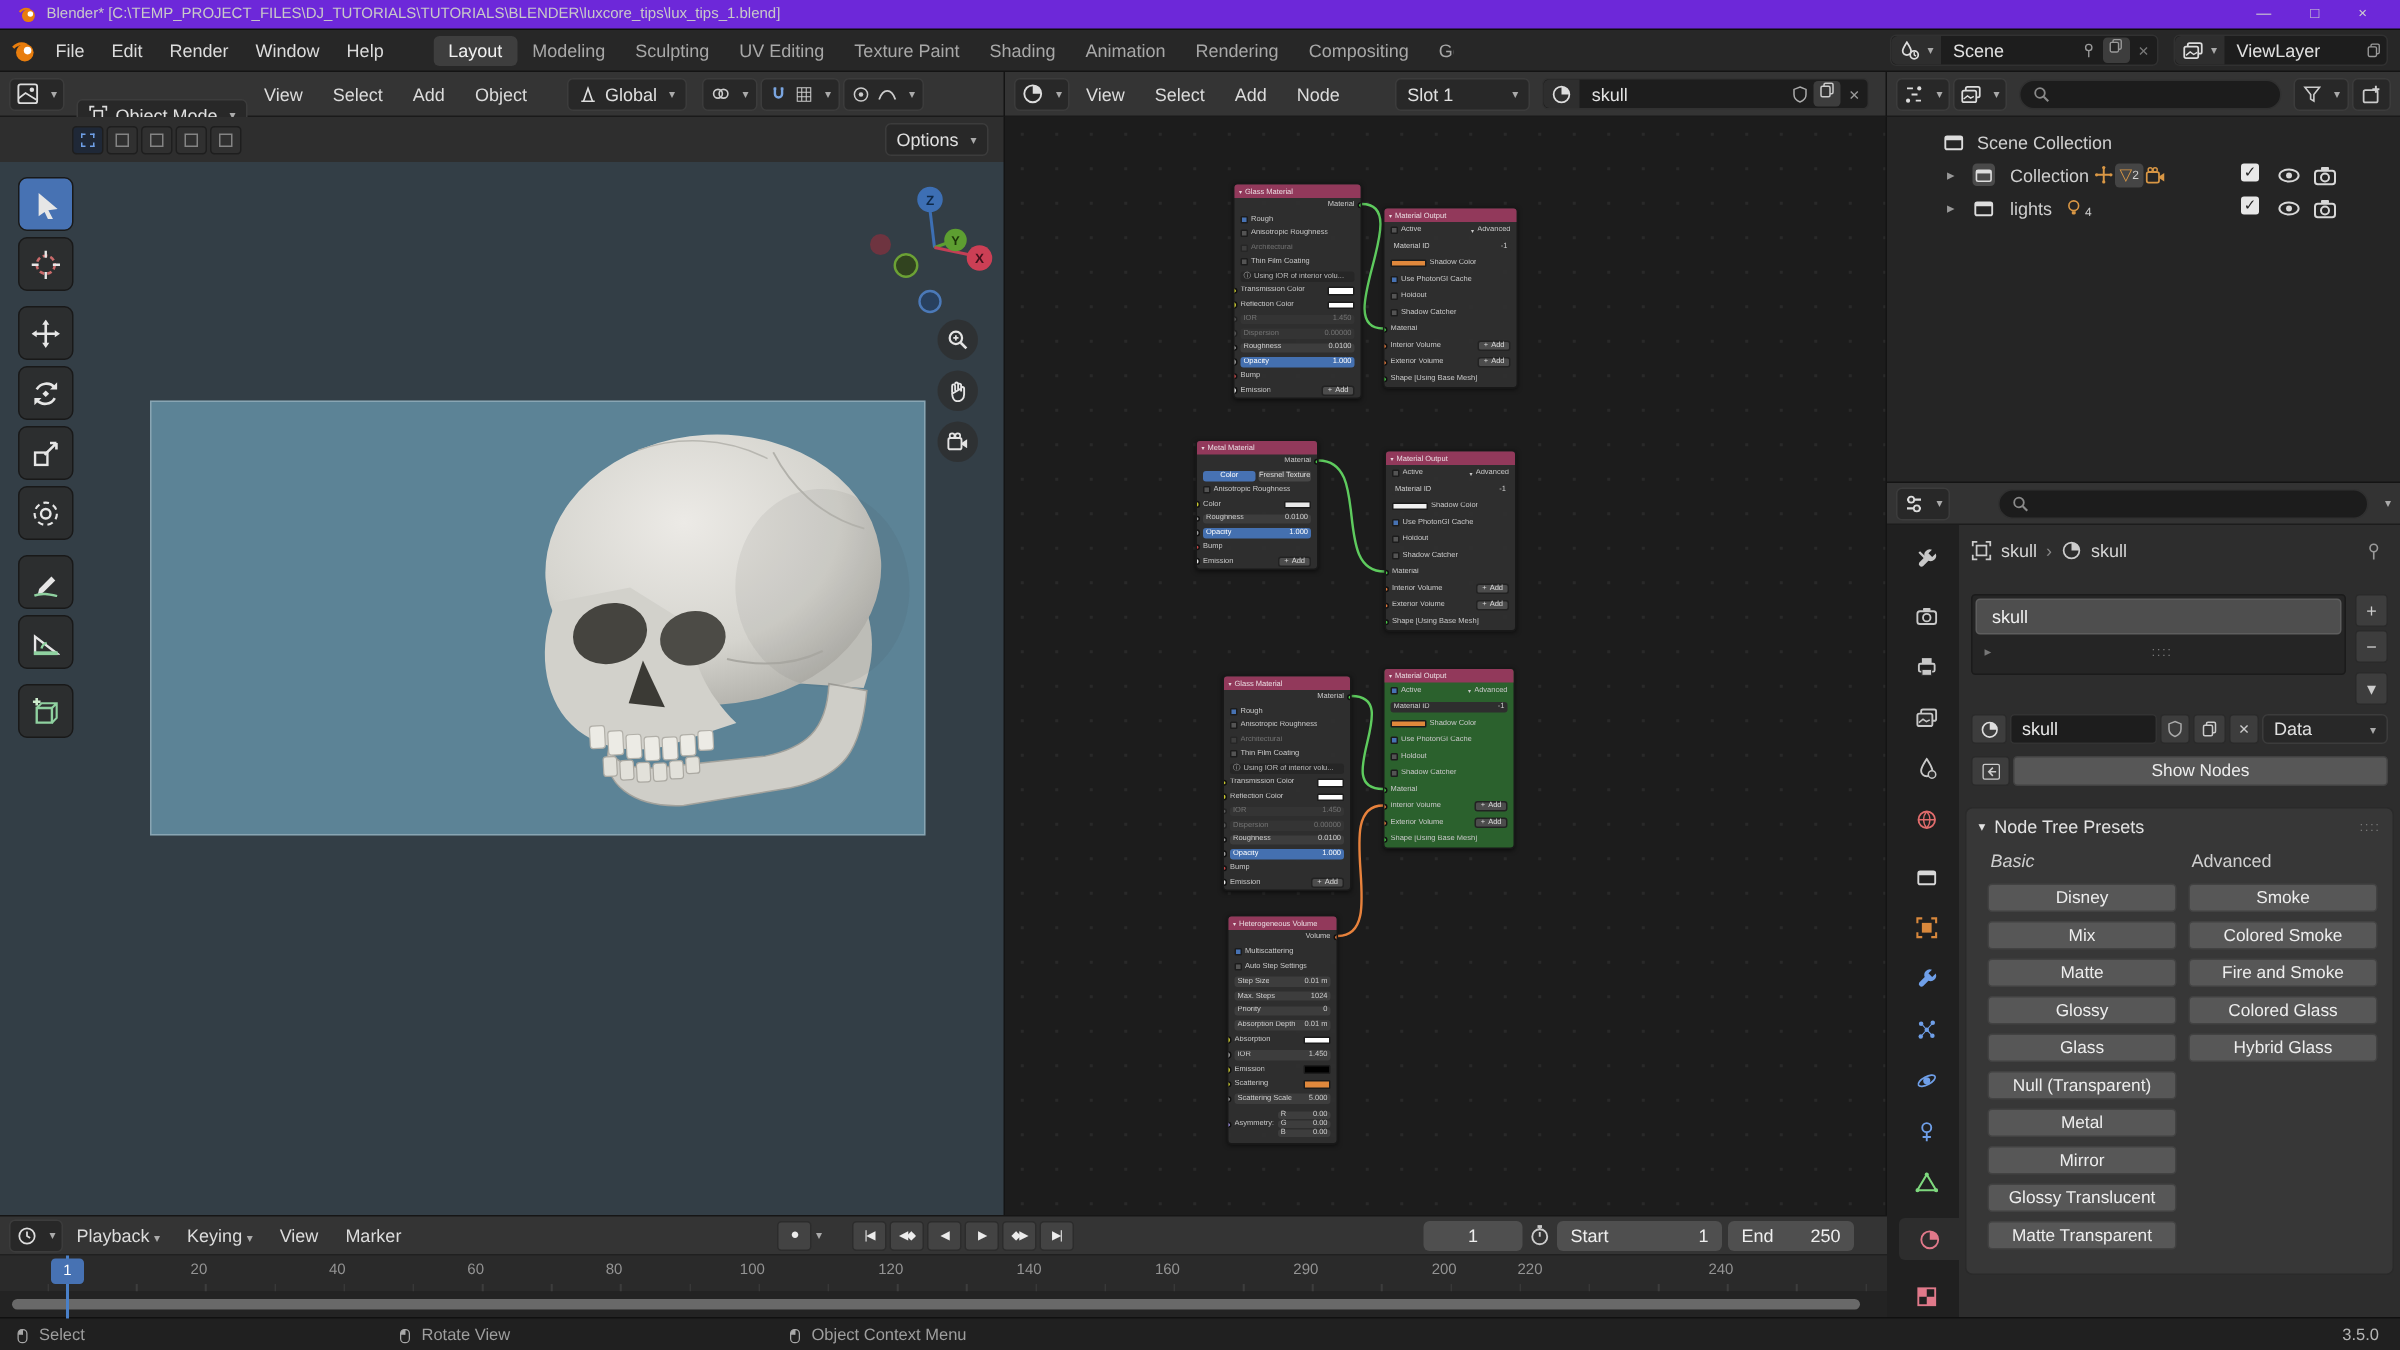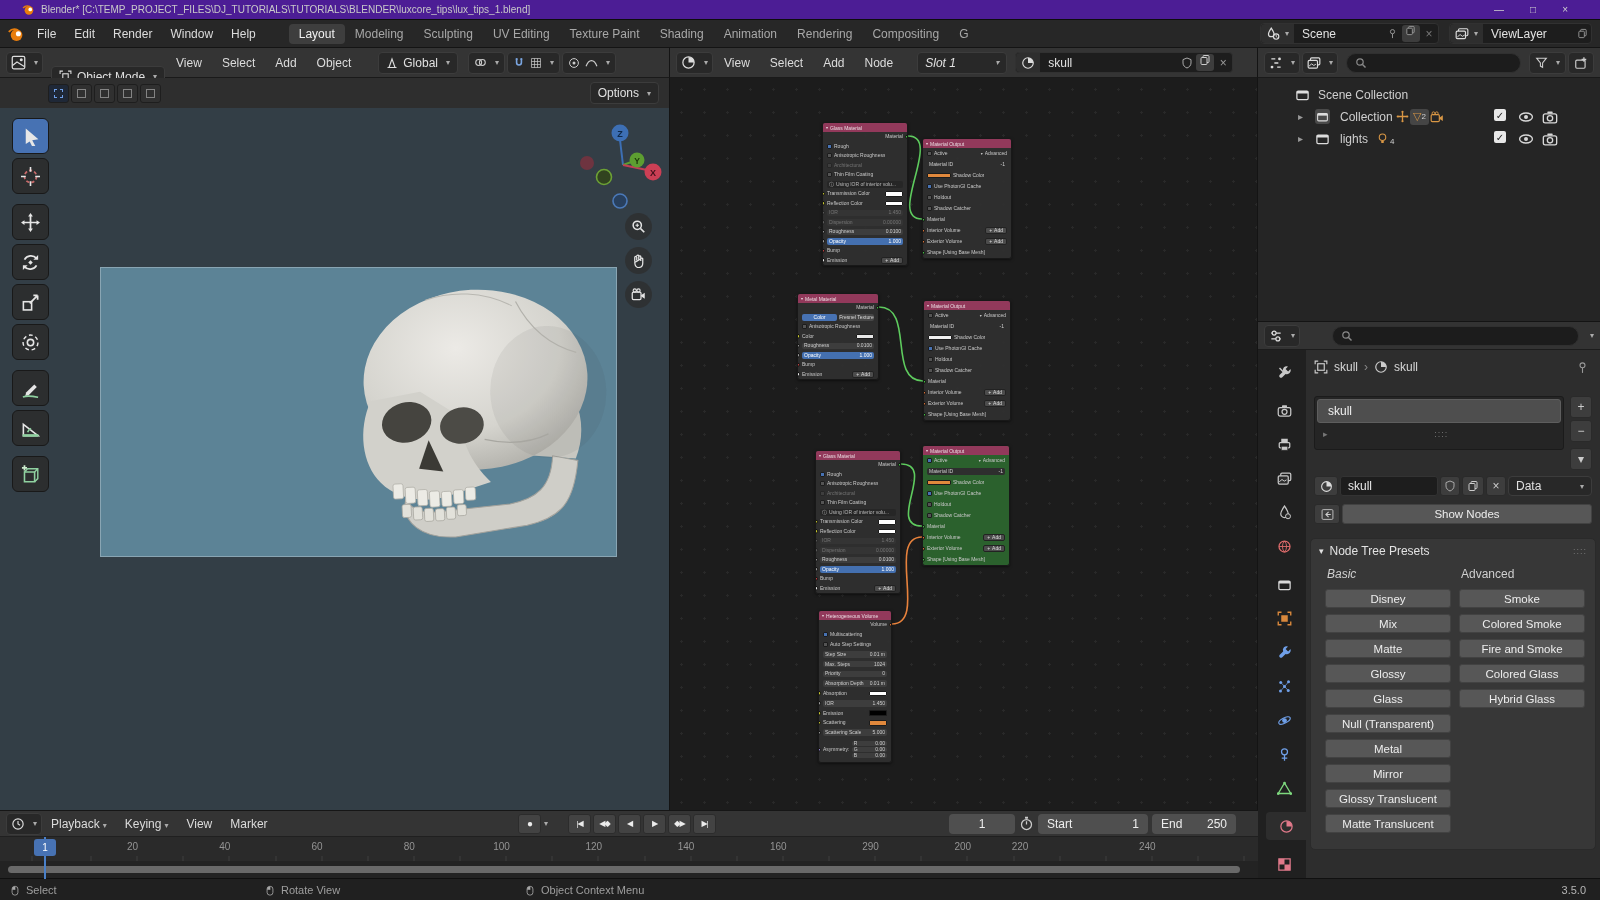--- a/index.html
+++ b/index.html
@@ -3,21 +3,21 @@
 <meta charset="utf-8">
 <style>
 *{margin:0;padding:0;box-sizing:border-box;font-family:"Liberation Sans",sans-serif}
 html,body{background:#111}
 #app{position:relative;width:1600px;height:900px;background:#1f1f1f;overflow:hidden;font-size:12px;color:#d6d6d6;user-select:none}
 .abs{position:absolute}
 .icon{display:inline-flex;align-items:center;justify-content:center;flex:none}
 .icon svg{display:block;width:100%;height:100%}
 .chev{font-size:8px;color:#aaa;margin-left:3px;flex:none}
 
-#titlebar{left:0;top:0;width:1600px;height:20px;background:#4c1d95;display:flex;align-items:center;padding:0 22px;gap:6px;border-bottom:1px solid #0d0d0d}
+#titlebar{left:0;top:0;width:1600px;height:20px;background:#6d28d9;display:flex;align-items:center;padding:0 12px;gap:6px;border-bottom:1px solid #0d0d0d}
 #titlebar .t{font-size:10px;color:#c9c9c9;white-space:nowrap}
 #winctl{margin-left:auto;display:flex;gap:26px;color:#d0d0d0;font-size:10px;padding-right:10px}
 
 #topbar{left:0;top:20px;width:1600px;height:28px;background:#272727;display:flex;align-items:center;padding:0 8px;border-bottom:1px solid #141414}
 .menu-item{padding:2px 9px;border-radius:3px;color:#dcdcdc;white-space:nowrap}
 #workspaces{display:flex;margin-left:24px;overflow:hidden;flex:none;max-width:680px}
 .tab{padding:3px 10px;border-radius:4px;color:#a8a8a8;white-space:nowrap}
 .tab.active{background:#3e3e3e;color:#f2f2f2}
 .idwidget{display:flex;align-items:center;background:#1d1d1d;border-radius:4px;height:21px;margin-left:10px;border:1px solid #313131}
 .idwidget .seg{display:flex;align-items:center;padding:0 5px;height:100%;background:#2e2e2e;border-radius:4px 0 0 4px;gap:2px}
@@ -452,21 +452,21 @@
             <circle cx="6" cy="6" r="4.5" fill="none" stroke="currentColor"></circle>
             <path d="M6 1.5A4.5 4.5 0 0 1 10.5 6H6Z" fill="currentColor"></path>
           </svg>
         </span>
         <span class="chev">▾</span>
       </span>
       <span class="menu-item">View</span>
       <span class="menu-item">Select</span>
       <span class="menu-item">Add</span>
       <span class="menu-item">Node</span>
-      <span class="widget" style="margin-left: 13px; width: 90px; font-style: italic;">
+      <span class="widget" style="margin-left: 26px; width: 90px;">
         <span>Slot 1</span>
         <span class="chev" style="margin-left: auto;">▾</span>
       </span>
       <span class="idwidget" style="margin-left: 6px; flex: 1 1 0%; max-width: 218px;">
         <span class="seg">
           <span class="icon" style="width: 14px; height: 14px; color: rgb(221, 221, 221);">
             <svg viewBox="0 0 12 12">
               <circle cx="6" cy="6" r="4.5" fill="none" stroke="currentColor"></circle>
               <path d="M6 1.5A4.5 4.5 0 0 1 10.5 6H6Z" fill="currentColor"></path>
             </svg>
@@ -1351,21 +1351,21 @@
         <div style="position: absolute; left: 150px; top: 28px; color: rgb(207, 207, 207);">Advanced</div>
         <div class="pbtn" style="left: 14px; top: 50px; width: 126px;">Disney</div>
         <div class="pbtn" style="left: 14px; top: 75px; width: 126px;">Mix</div>
         <div class="pbtn" style="left: 14px; top: 100px; width: 126px;">Matte</div>
         <div class="pbtn" style="left: 14px; top: 125px; width: 126px;">Glossy</div>
         <div class="pbtn" style="left: 14px; top: 150px; width: 126px;">Glass</div>
         <div class="pbtn" style="left: 14px; top: 175px; width: 126px;">Null (Transparent)</div>
         <div class="pbtn" style="left: 14px; top: 200px; width: 126px;">Metal</div>
         <div class="pbtn" style="left: 14px; top: 225px; width: 126px;">Mirror</div>
         <div class="pbtn" style="left: 14px; top: 250px; width: 126px;">Glossy Translucent</div>
-        <div class="pbtn" style="left: 14px; top: 275px; width: 126px;">Matte Translucent</div>
+        <div class="pbtn" style="left: 14px; top: 275px; width: 126px;">Matte Transparent</div>
         <div class="pbtn" style="left: 148px; top: 50px; width: 126px;">Smoke</div>
         <div class="pbtn" style="left: 148px; top: 75px; width: 126px;">Colored Smoke</div>
         <div class="pbtn" style="left: 148px; top: 100px; width: 126px;">Fire and Smoke</div>
         <div class="pbtn" style="left: 148px; top: 125px; width: 126px;">Colored Glass</div>
         <div class="pbtn" style="left: 148px; top: 150px; width: 126px;">Hybrid Glass</div>
       </div>
     </div>
 
   <div id="tl-header" class="abs">
       <span class="widget" style="padding: 0px 4px;">

